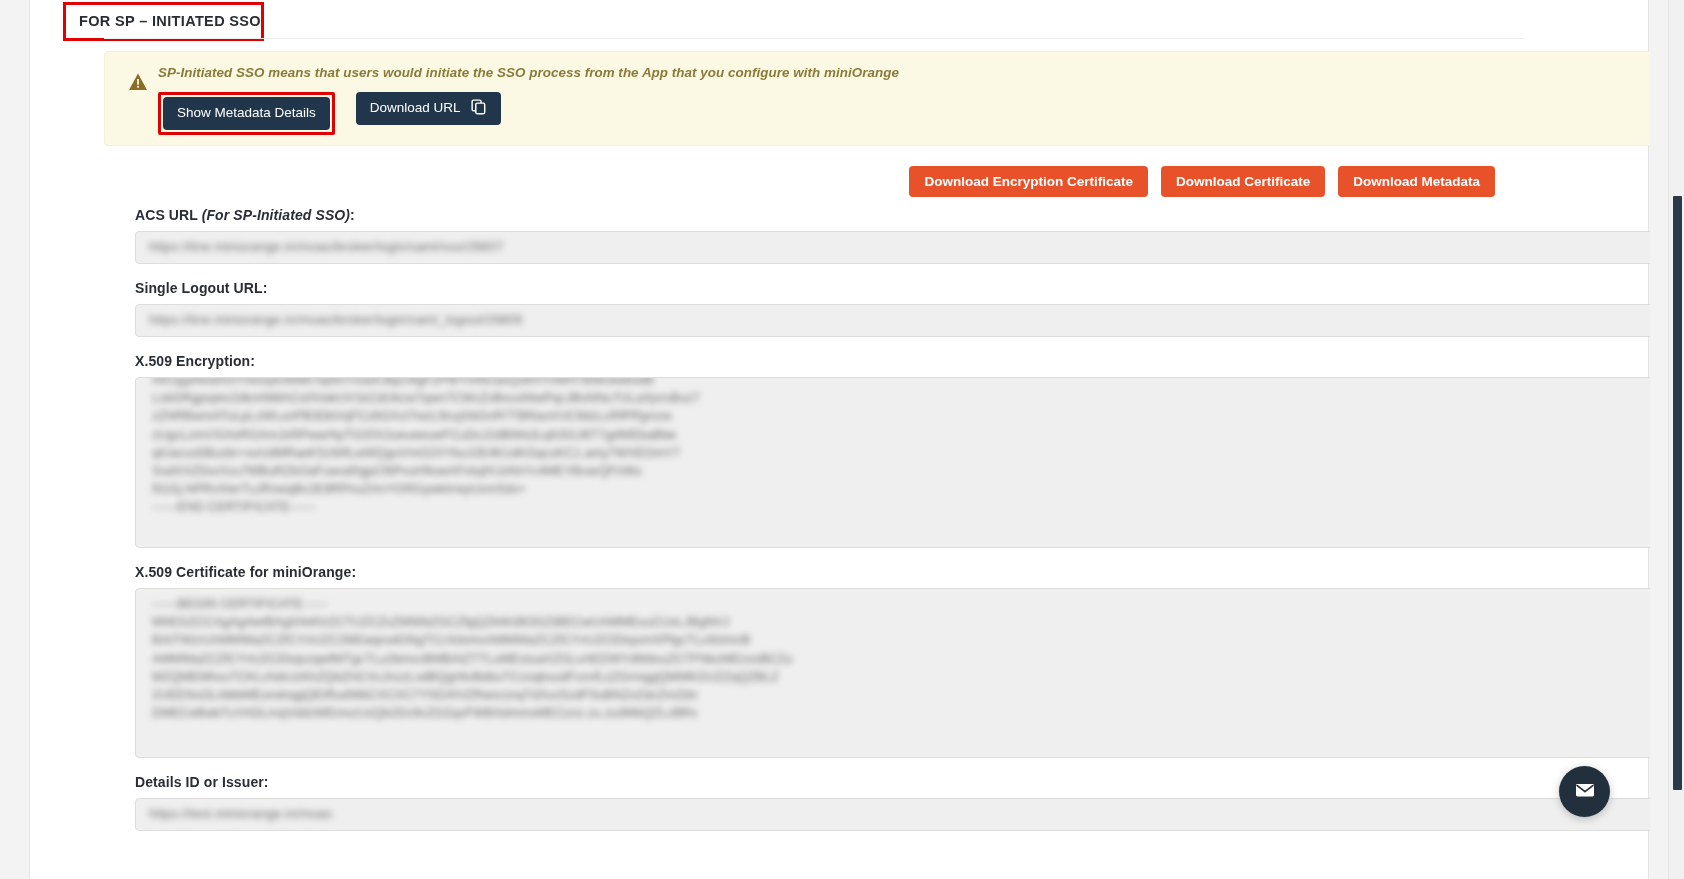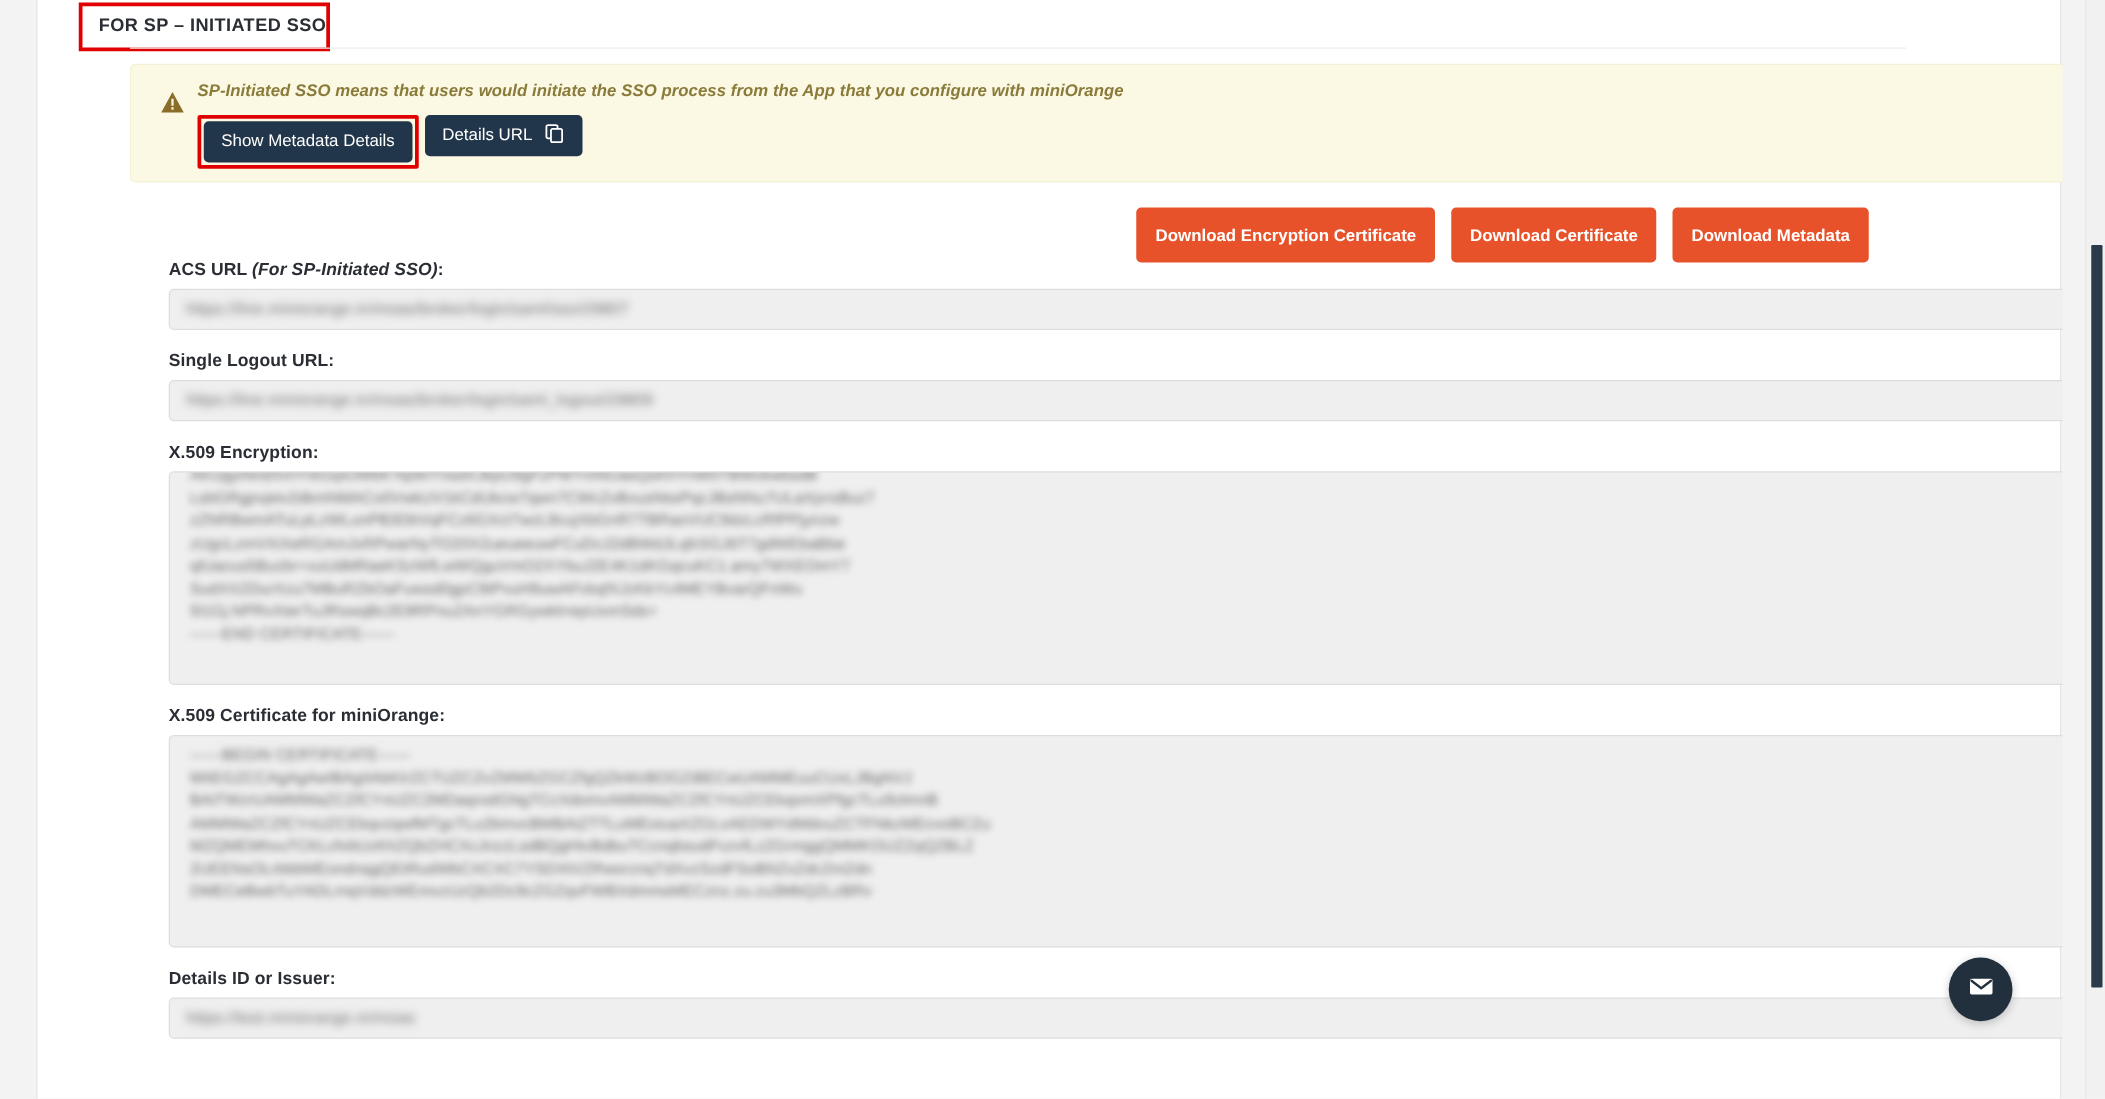--- a/index.html
+++ b/index.html
@@ -102,20 +102,21 @@
     font-size: 13.4px;
     color: #8a7b3a;
     letter-spacing: 0.05px;
   }
   .alert-buttons {
     position: absolute;
     left: 53px;
     top: 40px;
     display: flex;
     align-items: flex-start;
+    gap: 16px;
   }
   .btn-dark {
     background: #22364b;
     color: #ffffff;
     border: none;
     border-radius: 4px;
     font-family: "Liberation Sans", sans-serif;
     font-size: 13.5px;
     padding: 8px 14px 9px 14px;
     cursor: pointer;
@@ -145,21 +146,21 @@
   }
   .btn-orange {
     background: #e8522a;
     color: #ffffff;
     border: none;
     border-radius: 4px;
     font-family: "Liberation Sans", sans-serif;
     font-size: 13.5px;
     font-weight: bold;
     padding: 0 15px;
-    height: 44px;
+    height: 31px;
     line-height: 31px;
     cursor: pointer;
     white-space: nowrap;
   }
 
   
   .fields {
     position: absolute;
     left: 105px;
     top: 207px;
@@ -306,21 +307,21 @@
         </svg>
       </span>
 
       <div class="alert-text">SP-Initiated SSO means that users would initiate the SSO process from the App that you configure with miniOrange</div>
 
       <div class="alert-buttons">
         <span class="btn-highlight-box">
           <button class="btn-dark">Show Metadata Details</button>
         </span>
         <button class="btn-dark">
-          <span>Details URL</span>
+          <span>Download URL</span>
           <span>
             <svg width="17" height="17" viewBox="0 0 20 20">
               <rect x="2.5" y="2.5" width="10.5" height="12.5" rx="1.6" fill="none" stroke="#ffffff" stroke-width="1.7"></rect>
               <rect x="6.8" y="6" width="10.5" height="12.5" rx="1.6" fill="#22364b" stroke="#ffffff" stroke-width="1.7"></rect>
             </svg>
           </span>
         </button>
       </div>
     </div>
 

